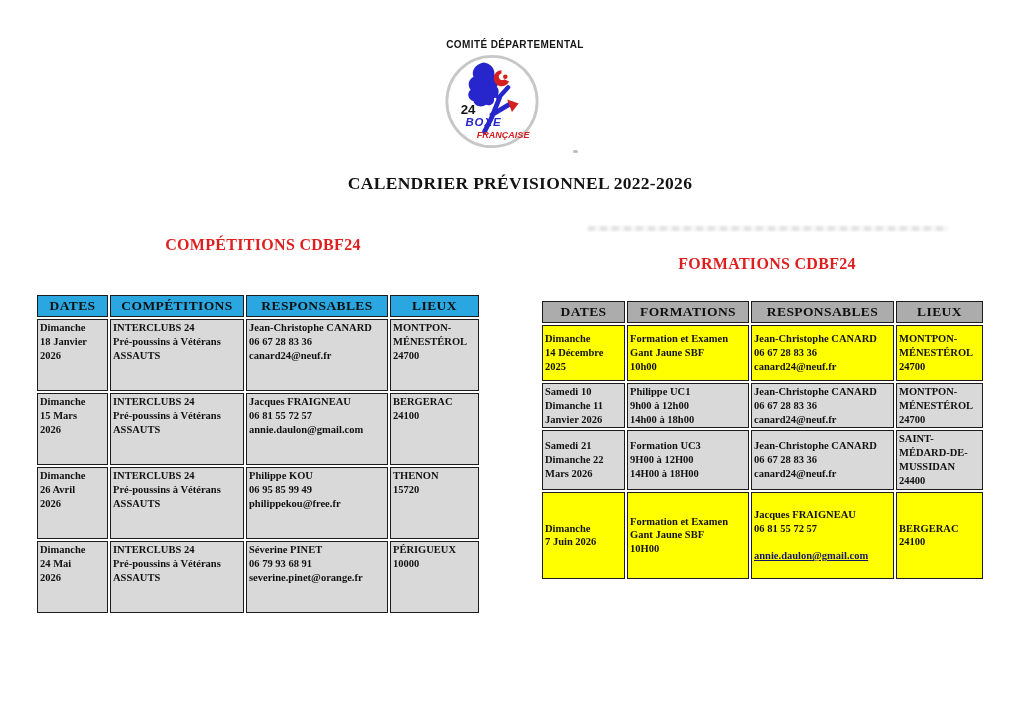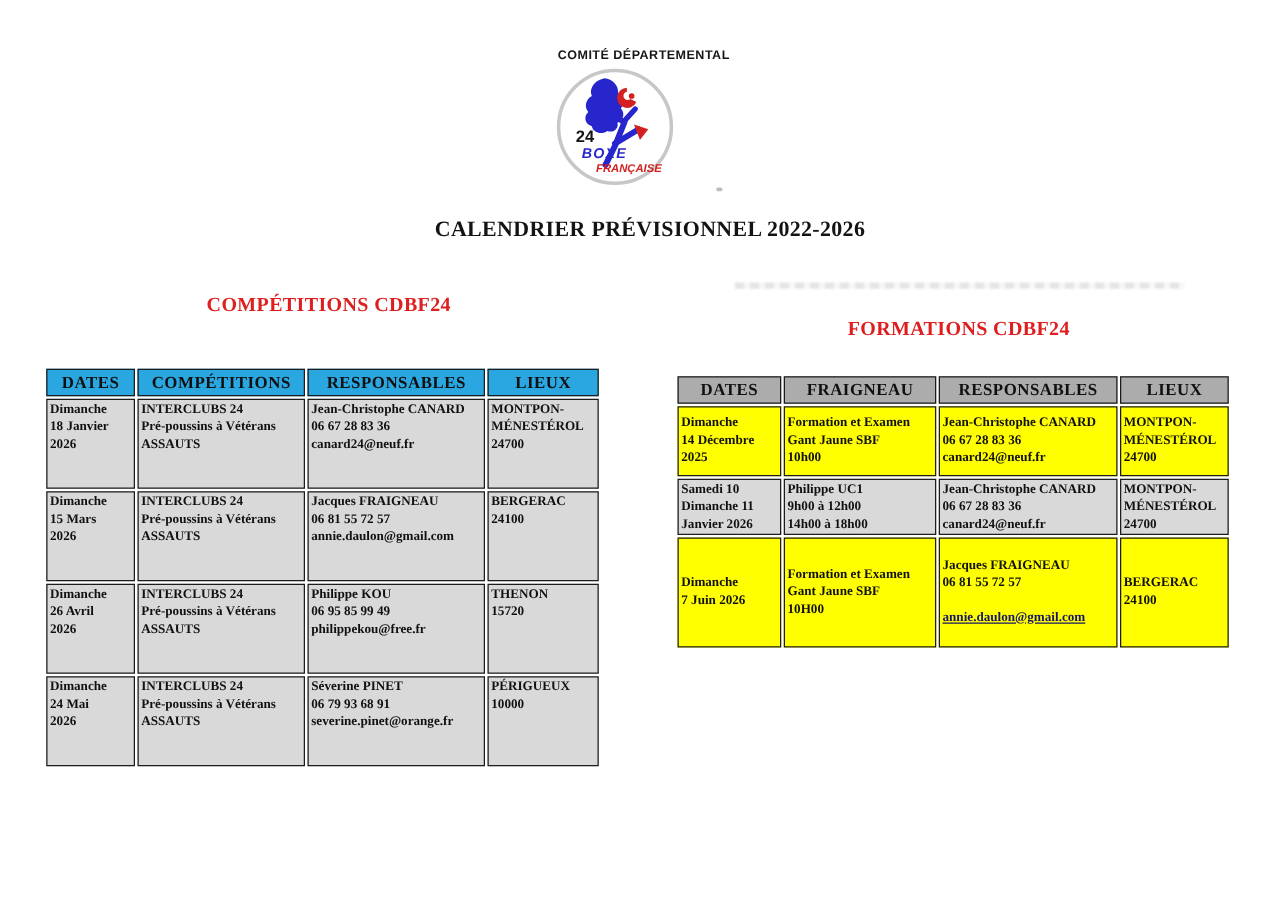--- a/index.html
+++ b/index.html
@@ -157,21 +157,21 @@
 <table class="abs doc-table form-table">
   <colgroup>
       <col style="width:83px">
       <col style="width:122px">
       <col style="width:143px">
       <col style="width:87px">
     </colgroup>
   <thead>
     <tr>
       <th>DATES</th>
-      <th>FRAIGNEAU</th>
+      <th>FORMATIONS</th>
       <th>RESPONSABLES</th>
       <th>LIEUX</th>
     </tr>
   </thead>
   <tbody>
     <tr class="row-yellow rt-r1">
       <td>Dimanche
 14 Décembre 2025</td>
       <td>Formation et Examen
 Gant Jaune SBF
@@ -189,20 +189,35 @@
 Janvier 2026</td>
       <td>Philippe UC1
 9h00 à 12h00
 14h00 à 18h00</td>
       <td>Jean-Christophe CANARD
 06 67 28 83 36
 canard24@neuf.fr</td>
       <td>MONTPON-
 MÉNESTÉROL
 24700</td>
+    </tr>
+    <tr class="row-gray rt-r3">
+      <td>Samedi 21
+Dimanche 22
+Mars 2026</td>
+      <td>Formation UC3
+9H00 à 12H00
+14H00 à 18H00</td>
+      <td>Jean-Christophe CANARD
+06 67 28 83 36
+canard24@neuf.fr</td>
+      <td>SAINT-
+MÉDARD-DE-
+MUSSIDAN
+24400</td>
     </tr>
     <tr class="row-yellow rt-r4">
       <td>Dimanche
 7 Juin 2026</td>
       <td>Formation et Examen
 Gant Jaune SBF
 10H00</td>
       <td>
         <span class="cell-main">Jacques FRAIGNEAU
 06 81 55 72 57</span>

